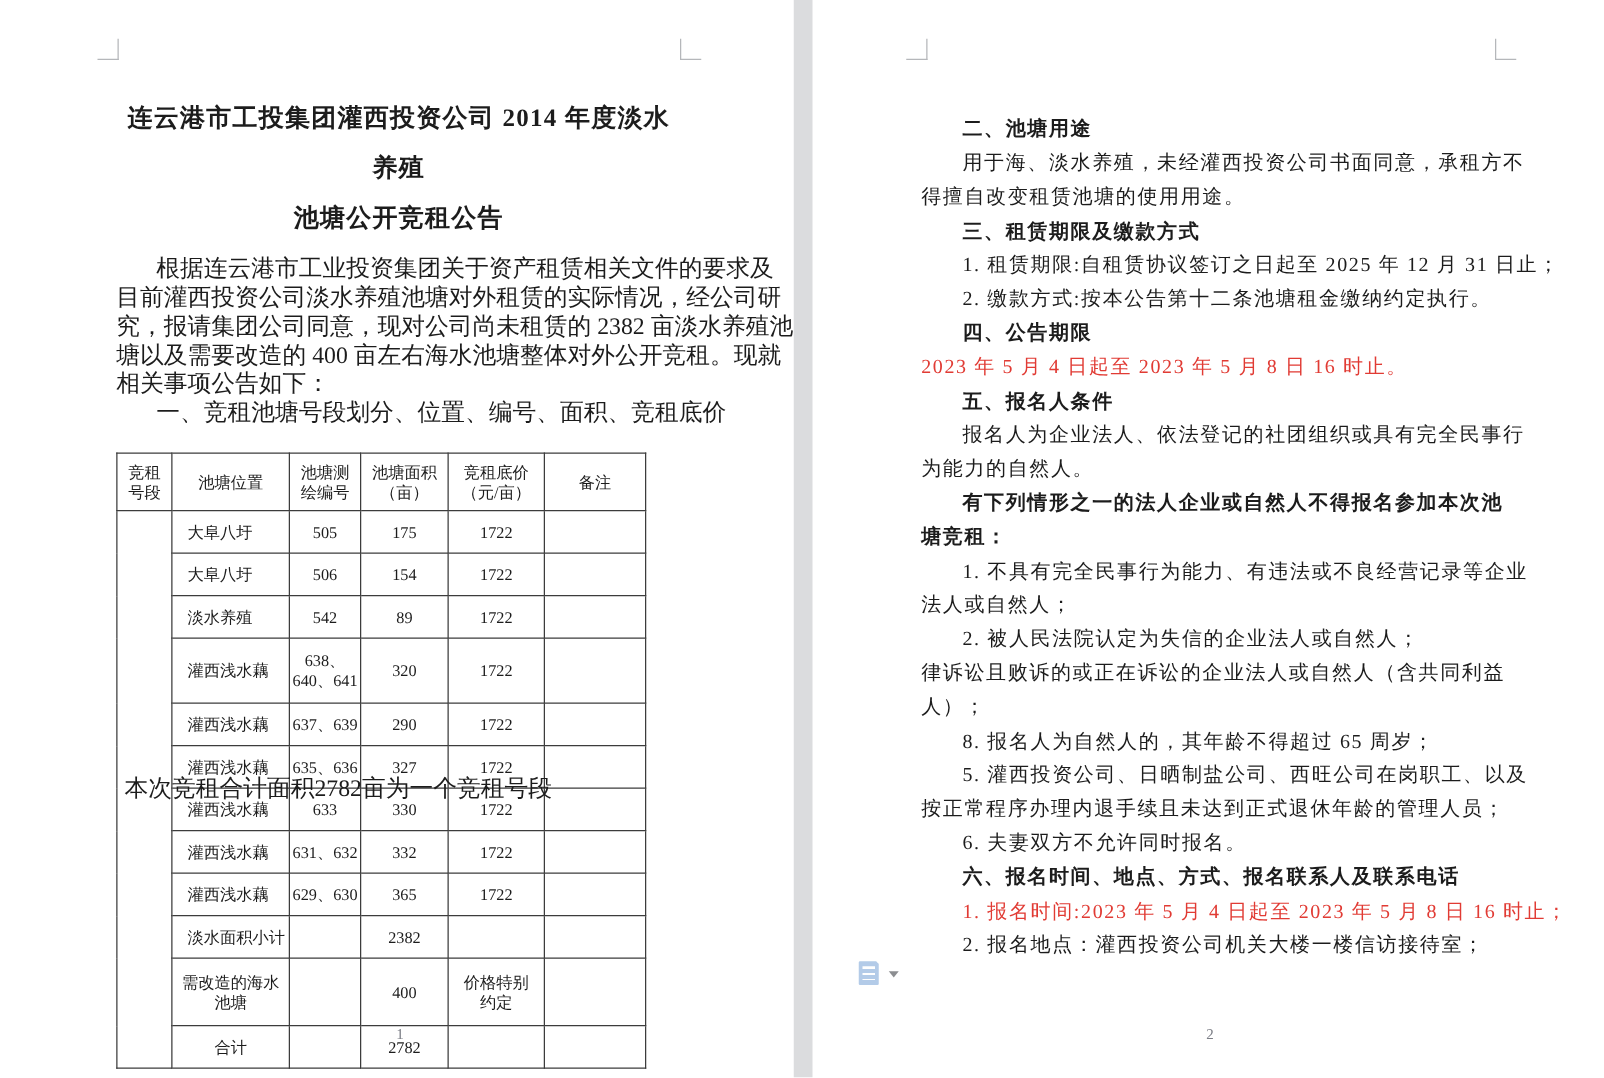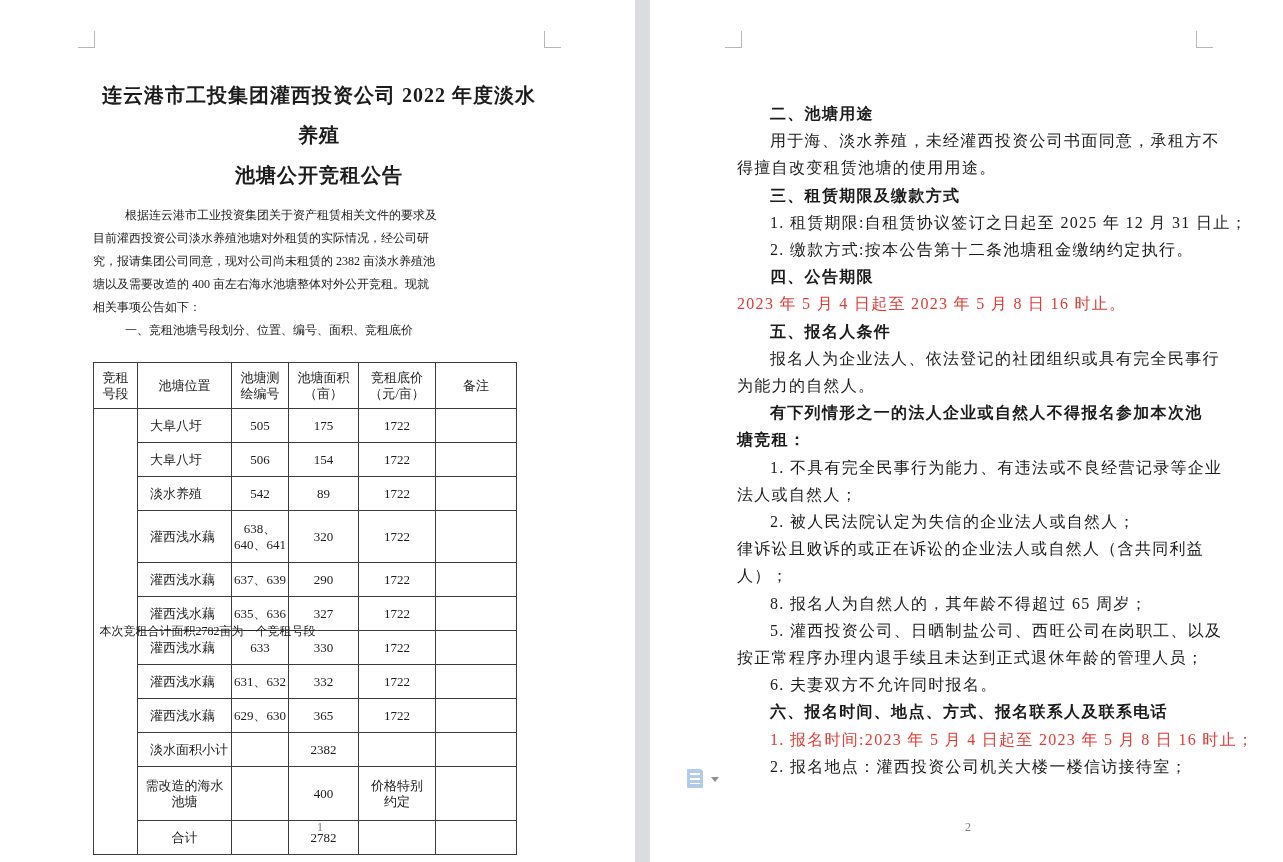--- a/index.html
+++ b/index.html
@@ -16,47 +16,47 @@
   .crop.tr { border-left-width:1px;  border-bottom-width:1px; }
   .crop.m1 { left:78px;   top:31px; }
   .crop.m2 { left:544px;  top:31px; }
   .crop.m3 { left:725px;  top:31px; }
   .crop.m4 { left:1196px; top:31px; }
 
   
   .page1 { position:absolute; left:93px; top:75px; width:452px; }
   .doc-title { text-align:center; font-size:20px; font-weight:bold; line-height:40px;
                letter-spacing:1px; }
-  .p1-body { margin-top:9px; font-size:12px; line-height:23px; }
+  .p1-body { margin-top:9px; font-size:19px; line-height:23px; }
   .p1-body .ln { white-space:nowrap; }
   .p1-body .ind { padding-left:32px; }
   .p1-body .hd  { font-weight:normal; }
 
   
   table.pond { border-collapse:collapse; margin-top:20px; width:423px;
                font-size:13px; table-layout:fixed; }
   table.pond th, table.pond td { border:1px solid #3c3c3c; text-align:center;
                vertical-align:middle; white-space:pre-line; padding:1px 2px;
                font-weight:normal; line-height:16px; }
   table.pond tr.hrow  th { height:46px; }
   table.pond tr       td { height:34px; }
   table.pond tr.tall  td { height:52px; }
   table.pond tr.tall2 td { height:54px; }
   table.pond td.loc { text-align:left; padding-left:12px; }
   table.pond td.loc.ctr { text-align:center; padding-left:2px; }
   .group-cell { vertical-align:middle; }
-  .group-label { width:32px; margin:0 auto; line-height:19px; font-size:12px;
+  .group-label { width:32px; margin:0 auto; line-height:19px; font-size:19px;
                  text-align:center; word-break:keep-all; }
 
   .pagenum { position:absolute; top:820px; font-size:12px; color:#7b7d85; width:40px; text-align:center; }
   .pagenum.n1 { left:300px; }
   .pagenum.n2 { left:948px; }
 
   
-  .page2 { position:absolute; left:737px; top:100px; width:462px;
+  .page2 { position:absolute; left:737px; top:90px; width:462px;
            font-size:16px; line-height:27.2px; letter-spacing:1.3px; }
   .page2 .ln { white-space:nowrap; }
   .page2 .i { padding-left:33px; }
   .page2 .h { font-weight:bold; padding-left:33px; }
   .page2 .b { font-weight:bold; }
   .page2 .r { color:#e13b34; }
 
   
   .float-widget { position:absolute; left:687px; top:769px; width:42px; height:22px; }
   .doc-icon { position:absolute; left:0; top:0; width:16px; height:19px;
@@ -74,21 +74,21 @@
 
 <div class="page-divider"></div>
 
 <div class="crop tl m1"></div>
 <div class="crop tr m2"></div>
 <div class="crop tl m3"></div>
 <div class="crop tr m4"></div>
 
 <div class="page1">
   <div class="doc-title">
-    <div>连云港市工投集团灌西投资公司 2022 年度淡水养殖</div>
+    <div>连云港市工投集团灌西投资公司 2014 年度淡水养殖</div>
     <div>池塘公开竞租公告</div>
   </div>
 
   <div class="p1-body">
     <div class="ln ind">根据连云港市工业投资集团关于资产租赁相关文件的要求及</div>
     <div class="ln">目前灌西投资公司淡水养殖池塘对外租赁的实际情况，经公司研</div>
     <div class="ln">究，报请集团公司同意，现对公司尚未租赁的 2382 亩淡水养殖池</div>
     <div class="ln">塘以及需要改造的 400 亩左右海水池塘整体对外公开竞租。现就</div>
     <div class="ln">相关事项公告如下：</div>
     <div class="ln ind hd">一、竞租池塘号段划分、位置、编号、面积、竞租底价</div>

